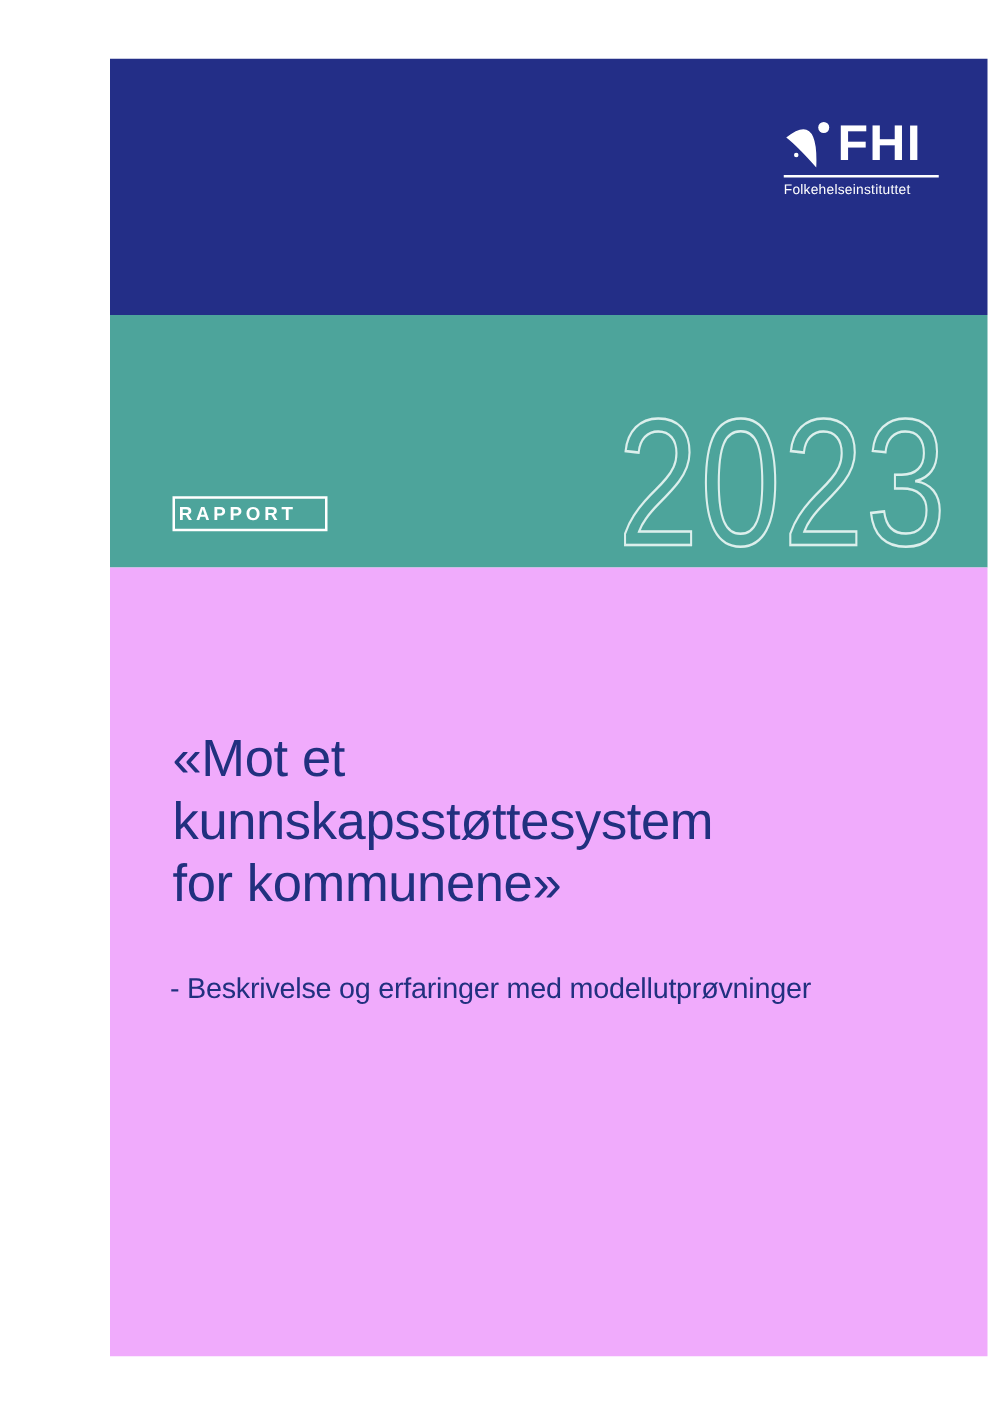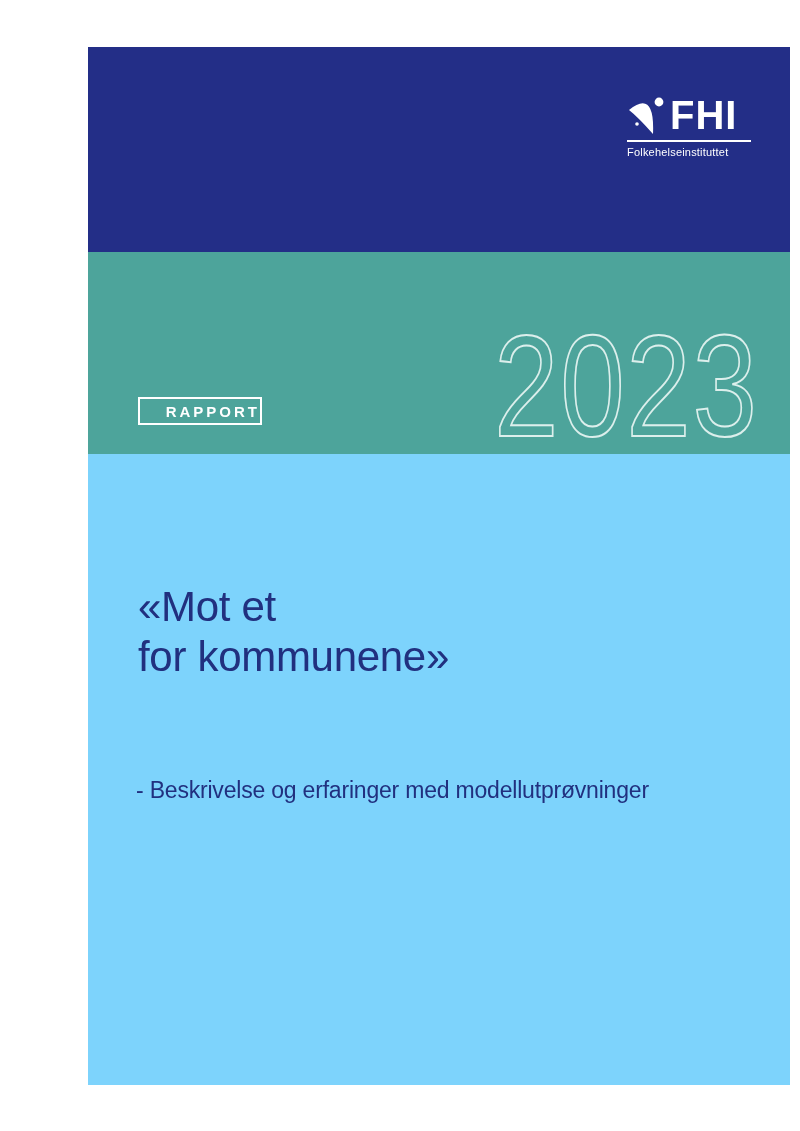--- a/index.html
+++ b/index.html
@@ -74,21 +74,21 @@
   .rapport-badge {
     position: absolute;
     left: 50px;
     top: 145px;
     width: 124px;
     height: 28px;
     box-sizing: border-box;
     border: 2px solid #ffffff;
     display: flex;
     align-items: center;
-    justify-content: flex-end;
+    justify-content: flex-start;
   }
   .rapport-badge span {
     font-size: 15px;
     font-weight: 700;
     letter-spacing: 3px;
     color: #ffffff;
     text-indent: 3px;
     line-height: 1;
   }
   .year {
@@ -104,21 +104,21 @@
     -webkit-text-fill-color: transparent;
     -webkit-text-stroke: 2px #dcefec;
     transform: scaleX(0.8);
     transform-origin: 100% 0;
   }
   
   .band-mint {
     position: relative;
     width: 100%;
     height: 631px;
-    background: #7dd3fc;
+    background: #f0abfc;
   }
   .report-title {
     position: absolute;
     left: 50px;
     top: 128px;
     font-size: 42px;
     line-height: 50px;
     font-weight: 400;
     color: #21307f;
     letter-spacing: -0.3px;
@@ -164,19 +164,20 @@
     <div class="band-teal">
       <div class="rapport-badge">
         <span>RAPPORT</span>
       </div>
       <div class="year">2023</div>
     </div>
 
     <div class="band-mint">
       <div class="report-title">
         <div>«Mot et</div>
+        <div>kunnskapsstøttesystem</div>
         <div>for kommunene»</div>
       </div>
       <div class="report-subtitle">- Beskrivelse og erfaringer med modellutprøvninger</div>
     </div>
 
   </div>
 </div>
 
 </body></html>

